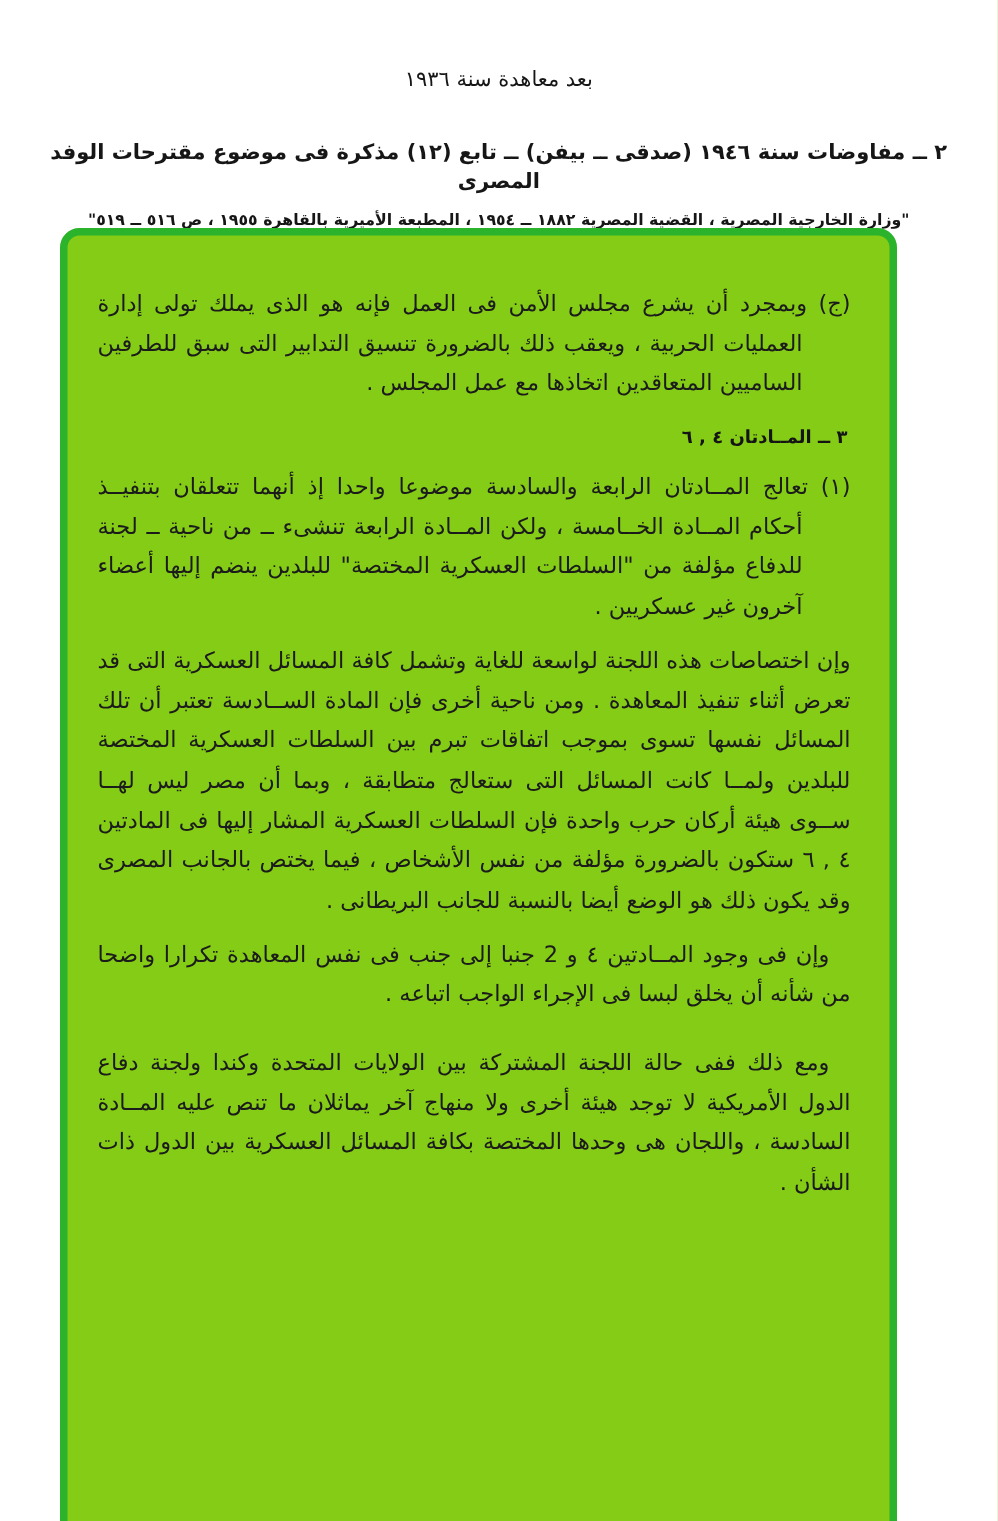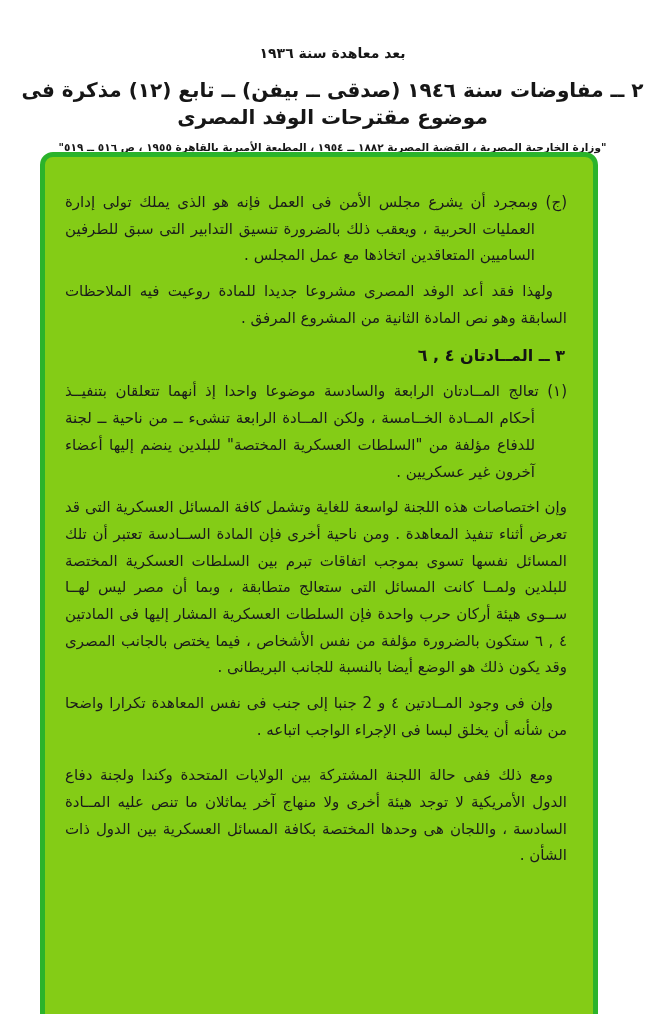--- a/index.html
+++ b/index.html
@@ -16,27 +16,27 @@
     font-family: "DejaVu Sans", sans-serif;
     color: #161616;
   }
   .doc-header {
     direction: rtl;
     text-align: center;
     padding-top: 45px;
   }
   .doc-title {
     font-size: 14px;
-    font-weight: bold;
+    font-weight: normal;
     letter-spacing: 0.5px;
-    margin-bottom: 16px;
+    margin-bottom: 32px;
     text-align: center;
   }
   .doc-subtitle {
-    font-size: 20px;
+    font-size: 14px;
     font-weight: bold;
     margin: 0 18px 10px 18px;
     line-height: 1.35;
   }
   .doc-source {
     font-size: 10.5px;
     font-weight: bold;
     margin: 0 30px;
   }
   .green-box {
@@ -60,21 +60,21 @@
     color: #1b1b1b;
   }
   .para.hang {
     padding-right: 32px;
     text-indent: -32px;
   }
   .para.first-indent {
     text-indent: 14px;
   }
   .section-heading {
-    font-size: 16px;
+    font-size: 12px;
     font-weight: bold;
     direction: rtl;
     text-align: right;
     margin: 15px 2px 13px 0;
     color: #141414;
   }
   .gap-top {
     margin-top: 19px;
   }
 </style>
@@ -86,21 +86,20 @@
   <div class="doc-header">
     <div class="doc-title">بعد معاهدة سنة ١٩٣٦</div>
     <div class="doc-subtitle">٢ ــ مفاوضات سنة ١٩٤٦ (صدقى ــ بيفن) ــ تابع (١٢) مذكرة فى موضوع مقترحات الوفد المصرى</div>
     <div class="doc-source">"وزارة الخارجية المصرية ، القضية المصرية ١٨٨٢ ــ ١٩٥٤ ، المطبعة الأميرية بالقاهرة ١٩٥٥ ، ص ٥١٦ ــ ٥١٩"</div>
   </div>
 
   <div class="green-box">
     <p class="para hang">(ج) وبمجرد أن يشرع مجلس الأمن فى العمل فإنه هو الذى يملك تولى إدارة العمليات الحربية ، ويعقب ذلك بالضرورة تنسيق التدابير التى سبق للطرفين الساميين المتعاقدين اتخاذها مع عمل المجلس .</p>
 
 
-    <p class="para first-indent">ولهذا فقد أعد الوفد المصرى مشروعا جديدا للمادة روعيت فيه الملاحظات السابقة وهو نص المادة الثانية من المشروع المرفق .</p>
 
     <h3 class="section-heading">٣ ــ المــادتان ٤ , ٦</h3>
 
     <p class="para hang">(١) تعالج المــادتان الرابعة والسادسة موضوعا واحدا إذ أنهما تتعلقان بتنفيــذ أحكام المــادة الخــامسة ، ولكن المــادة الرابعة تنشىء ــ من ناحية ــ لجنة للدفاع مؤلفة من "السلطات العسكرية المختصة" للبلدين ينضم إليها أعضاء آخرون غير عسكريين .</p>
 
     <p class="para">وإن اختصاصات هذه اللجنة لواسعة للغاية وتشمل كافة المسائل العسكرية التى قد تعرض أثناء تنفيذ المعاهدة . ومن ناحية أخرى فإن المادة الســادسة تعتبر أن تلك المسائل نفسها تسوى بموجب اتفاقات تبرم بين السلطات العسكرية المختصة للبلدين ولمــا كانت المسائل التى ستعالج متطابقة ، وبما أن مصر ليس لهــا ســوى هيئة أركان حرب واحدة فإن السلطات العسكرية المشار إليها فى المادتين ٤ , ٦ ستكون بالضرورة مؤلفة من نفس الأشخاص ، فيما يختص بالجانب المصرى وقد يكون ذلك هو الوضع أيضا بالنسبة للجانب البريطانى .</p>
 
 
     <p class="para first-indent">وإن فى وجود المــادتين ٤ و 2 جنبا إلى جنب فى نفس المعاهدة تكرارا واضحا من شأنه أن يخلق لبسا فى الإجراء الواجب اتباعه .</p>
 

